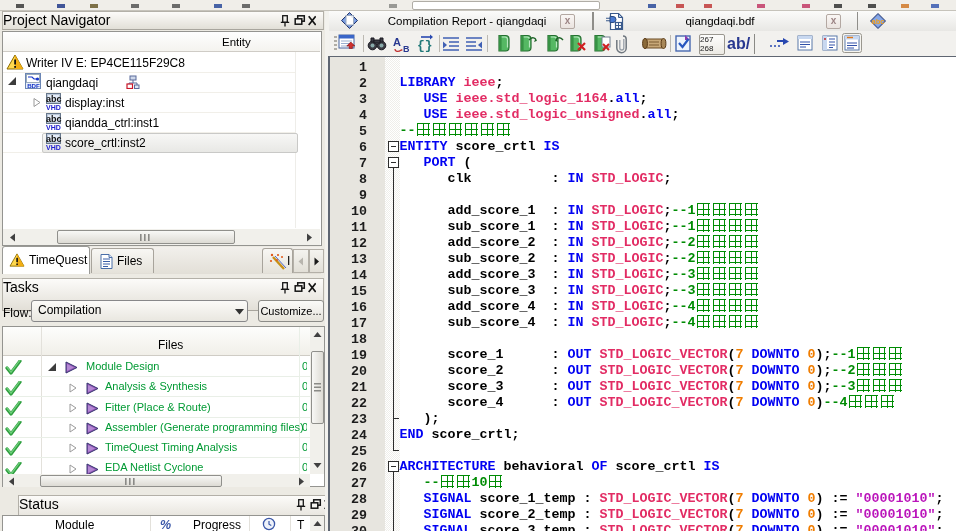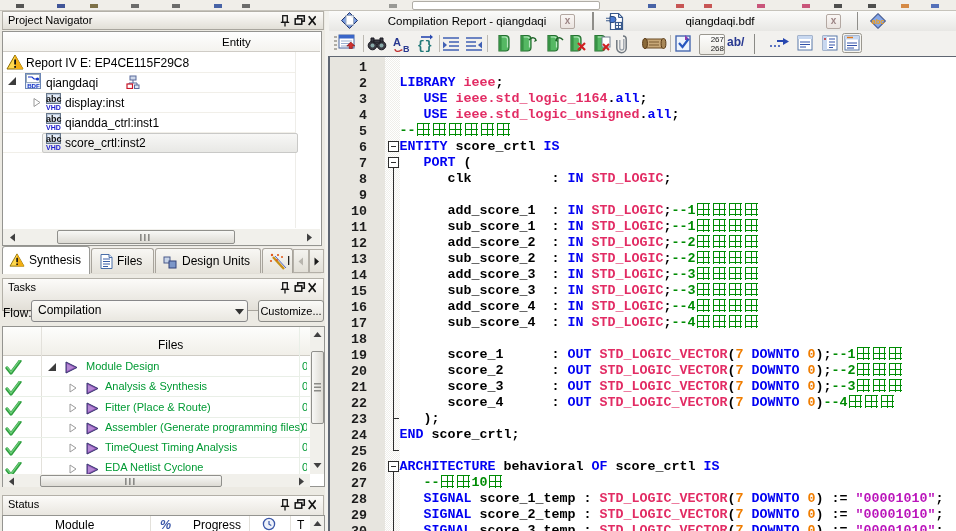--- a/index.html
+++ b/index.html
@@ -1,18 +1,18 @@
 <!DOCTYPE html>
 <html><head><meta charset="utf-8"><style>
 html,body{margin:0;padding:0}
 body{width:956px;height:531px;overflow:hidden;position:relative;background:#eceae3;
  font-family:"Liberation Sans",sans-serif;-webkit-font-smoothing:antialiased}
 .abs{position:absolute}
 .tbar{background:linear-gradient(#fcfbf9,#e2dfd7);border:1px solid #b3b0a8;border-bottom-color:#a8a59d;
- font-size:11px;color:#000;line-height:17px;padding-left:5px;box-sizing:border-box}
+ font-size:14px;color:#000;line-height:17px;box-sizing:border-box}
 .btns{position:absolute;top:3px;right:7px;width:36px;height:12px}
 .white{background:#fff;border:1px solid #949490;box-sizing:border-box}
 .gtxt{color:#009a33;font-size:11px;white-space:nowrap}
 .thumbh{background:linear-gradient(#f8f8f6,#dddbd4);border:1px solid #90908c;border-radius:2px;box-sizing:border-box}
 .thumbv{background:linear-gradient(90deg,#f8f8f6,#dddbd4);border:1px solid #90908c;border-radius:2px;box-sizing:border-box}
 .sbtrack{background:#f1f0eb}
 .cj{display:inline-block;width:12.6px;height:12.6px;vertical-align:-1.8px;margin:0 1.7px;
  background-image:linear-gradient(currentColor,currentColor),linear-gradient(currentColor,currentColor),
  linear-gradient(currentColor,currentColor),linear-gradient(currentColor,currentColor),
  linear-gradient(currentColor,currentColor),linear-gradient(currentColor,currentColor);
@@ -78,21 +78,21 @@
 <div class="abs" style="left:3px;top:151.5px;width:292px;height:1px;background:#f1efe9"></div>
 
 <div class="abs" style="left:42px;top:133px;width:254px;height:18px;border:1px solid #c9c9c7;border-radius:2px;background:linear-gradient(#f7f7f6,#e8e8e5)"></div>
 
 <svg class="abs" style="left:6px;top:54px" width="18" height="16" viewBox="0 0 18 16">
     <path d="M9 1L17 15H1z" fill="#ffd84d" stroke="#8a6a00" stroke-width="1"></path>
     <path d="M9 1L17 15H9z" fill="#f2ae13"></path>
     <rect x="8.2" y="5.5" width="1.8" height="5" fill="#111"></rect>
     <rect x="8.2" y="12" width="1.8" height="1.8" fill="#111"></rect>
   </svg>
-<div class="abs row12" style="left:26px;top:55.5px">Report IV E: EP4CE115F29C8</div>
+<div class="abs row12" style="left:26px;top:55.5px">Writer IV E: EP4CE115F29C8</div>
 
 <svg class="abs" style="left:8px;top:77px" width="9" height="9">
     <path d="M8 0v8H0z" fill="#3c3c3c"></path>
   </svg>
 <svg class="abs" style="left:25px;top:73px" width="17" height="17" viewBox="0 0 17 17">
     <rect x="0.5" y="0.5" width="15" height="15" fill="#e9f0fa" stroke="#6b86b4"></rect>
     <rect x="1.5" y="1.5" width="13" height="8" fill="#fff" stroke="#9ab"></rect>
     <path d="M3 4h4l2 2h3" stroke="#1535c8" fill="none" stroke-width="1.2"></path>
     <circle cx="12.5" cy="6" r="1.6" fill="#1535c8"></circle>
     <text x="8.5" y="15.2" font-size="6.2" font-weight="bold" font-family="Liberation Sans" fill="#1535c8" text-anchor="middle">BDF</text>
@@ -151,27 +151,20 @@
 <div class="abs" style="left:0;top:1px;width:319px;height:27px;background:linear-gradient(#f2f0ec,#e2dfd7)"></div>
 <div class="abs" style="left:89px;top:2px;width:63px;height:25px;background:linear-gradient(#f8f7f4,#e5e2da);border:1px solid #a8a49c;border-bottom:none;border-radius:3px 3px 0 0;box-sizing:border-box">
       <svg class="abs" style="left:8px;top:5px" width="13" height="15" viewBox="0 0 13 15">
         <path d="M1 .5h8l3 3V14.5H1z" fill="#fff" stroke="#4a6ea8"></path>
         <path d="M9 .5v3h3" fill="#dde6f4" stroke="#4a6ea8"></path>
         <g stroke="#3a5ea8">
           <path d="M3 5h7M3 7.5h7M3 10h7M3 12.5h5"></path>
         </g>
       </svg>
       <span class="row12" style="position:absolute;left:25px;top:5px">Files</span>
-    </div>
-<div class="abs" style="left:153px;top:2px;width:106px;height:25px;background:linear-gradient(#f8f7f4,#e5e2da);border:1px solid #a8a49c;border-bottom:none;border-radius:3px 3px 0 0;box-sizing:border-box">
-      <svg class="abs" style="left:7px;top:7px" width="14" height="13" viewBox="0 0 14 13">
-        <rect x="1" y="1" width="6" height="6" fill="#c8d4e8" stroke="#4a5a8a"></rect>
-        <rect x="6" y="5" width="7" height="7" fill="#7c96c8" stroke="#33437a"></rect>
-      </svg>
-      <span class="row12" style="position:absolute;left:26px;top:5px">Design Units</span>
     </div>
 <div class="abs" style="left:260px;top:2px;width:31px;height:25px;background:linear-gradient(#f8f7f4,#e5e2da);border:1px solid #a8a49c;border-bottom:none;border-radius:3px 3px 0 0;box-sizing:border-box;overflow:hidden">
       <svg class="abs" style="left:6px;top:4px" width="20" height="19" viewBox="0 0 20 19">
         <path d="M4 4l11 12" stroke="#c89018" stroke-width="2.4"></path>
         <path d="M4 4l11 12" stroke="#4a66c8" stroke-width="1" transform="translate(2,-1)"></path>
         <g fill="#e05818">
           <circle cx="3" cy="2" r="1.2"></circle>
           <circle cx="9" cy="2" r="1.1"></circle>
           <circle cx="2" cy="8" r="1.1"></circle>
           <circle cx="8" cy="7" r="1"></circle>
@@ -180,21 +173,21 @@
       </svg>
       <span class="row12" style="position:absolute;left:24px;top:5px">I</span>
     </div>
 <div class="abs" style="left:0px;top:0px;width:88px;height:28px;background:#fff;border:1px solid #9a9a96;border-bottom:none;border-radius:3px 3px 0 0;box-sizing:border-box">
       <svg class="abs" style="left:6px;top:6px" width="16" height="14" viewBox="0 0 18 16">
         <path d="M9 1L17 15H1z" fill="#ffd84d" stroke="#8a6a00" stroke-width="1"></path>
         <path d="M9 1L17 15H9z" fill="#f2ae13"></path>
         <rect x="8.2" y="5.5" width="1.8" height="5" fill="#111"></rect>
         <rect x="8.2" y="12" width="1.8" height="1.8" fill="#111"></rect>
       </svg>
-      <span class="row12" style="position:absolute;left:26px;top:6px">Synthesis</span>
+      <span class="row12" style="position:absolute;left:26px;top:6px">TimeQuest</span>
     </div>
 <div class="abs" style="left:291px;top:3px;width:16px;height:24px;background:linear-gradient(#f4f3ef,#e2dfd7);border:1px solid #b4b0a8;box-sizing:border-box">
       <svg style="position:absolute;left:4px;top:7px" width="6" height="9">
         <path d="M5 0.5v8l-4.5-4z" fill="#b8b5ae"></path>
       </svg>
     </div>
 <div class="abs" style="left:307px;top:3px;width:15px;height:24px;background:linear-gradient(#f4f3ef,#e2dfd7);border:1px solid #b4b0a8;box-sizing:border-box">
       <svg style="position:absolute;left:4px;top:7px" width="6" height="9">
         <path d="M0.5 0.5v8l4.5-4z" fill="#1a1a1a"></path>
       </svg>
@@ -337,21 +330,21 @@
       <rect x="8" width="1.6" height="7"></rect>
     </g>
   </svg>
 <svg class="abs" style="left:8px;top:477px" width="7" height="9">
     <path d="M6 0.5v8l-5-4z" fill="#404040"></path>
   </svg>
 <svg class="abs" style="left:298px;top:477px" width="7" height="9">
     <path d="M1 0.5v8l5-4z" fill="#404040"></path>
   </svg>
 
-<div class="abs tbar" style="left:2px;top:495px;width:322px;height:28px">Status
+<div class="abs tbar" style="left:18px;top:495px;width:322px;height:28px">Status
  <svg class="btns" viewBox="0 0 36 12">
       <g stroke="#151515" fill="none">
         <rect x="2.7" y="0.7" width="4.6" height="6.6" stroke-width="1.3"></rect>
         <path d="M0.8 7.4h8.4M5 7.4v4.2" stroke-width="1.3"></path>
         <rect x="17.7" y="0.8" width="6.6" height="5.4" stroke-width="1.5"></rect>
         <rect x="15.2" y="3.8" width="6.6" height="5.4" fill="#f5f4f0" stroke-width="1.5"></rect>
         <path d="M28.7 1.3l7 8.7M35.7 1.3l-7 8.7" stroke-width="1.7"></path>
       </g>
     </svg>
 </div>
@@ -534,22 +527,22 @@
       <ellipse cx="21.5" cy="7.5" rx="2.4" ry="5" fill="#a88858" stroke="#5a3a16"></ellipse>
       <path d="M7 6h10M7 9h10" stroke="#7a5a30"></path>
     </svg>
 <div class="sep" style="left:341px"></div>
 <svg class="abs" style="left:346px;top:3px" width="20" height="19" viewBox="0 0 20 19">
       <rect x="1" y="2" width="14" height="15" fill="#eef4fc" stroke="#4868b0" stroke-width="1.4"></rect>
       <path d="M1 2l6 6M1 8l6-6" stroke="#9ab" stroke-width="0"></path>
       <path d="M10 1l5 5h-5z" fill="#8a3ab0"></path>
       <path d="M4 9l3.5 4 6-8" stroke="#2858c0" stroke-width="2.2" fill="none"></path>
     </svg>
-<div class="abs" style="left:370px;top:2.5px;width:26px;height:21px;border:1px solid #9a978f;border-radius:2px;background:linear-gradient(#fdfdfc,#eceae4);box-sizing:border-box;font-size:8px;line-height:9px;text-align:right;color:#222;font-family:'Liberation Sans'">267<br>268</div>
-<div class="abs" style="left:398px;top:4px;font-size:12px;font-weight:bold;color:#283890;font-family:'Liberation Sans'">ab/</div>
+<div class="abs" style="left:370px;top:2.5px;width:26px;height:21px;border:1px solid #9a978f;border-radius:2px;background:linear-gradient(#fdfdfc,#eceae4);box-sizing:border-box;font-size:8px;line-height:9px;text-align:left;color:#222;font-family:'Liberation Sans'">267<br>268</div>
+<div class="abs" style="left:398px;top:4px;font-size:16px;font-weight:bold;color:#283890;font-family:'Liberation Sans'">ab/</div>
 <div class="abs" style="left:425px;top:3px;width:1px;height:20px;background:#8a8a86"></div>
 <svg class="abs" style="left:440px;top:6px" width="21" height="13" viewBox="0 0 21 13">
       <path d="M1 9h10" stroke="#2848b0" stroke-width="1.6" stroke-dasharray="2 2"></path>
       <path d="M8 4h6" stroke="#2848b0" stroke-width="2"></path>
       <path d="M14 1l6 3.5-6 3.5z" fill="#2848b0"></path>
     </svg>
 <svg class="abs" style="left:466px;top:2px" width="20" height="20" viewBox="0 0 20 20">
       <rect x="3" y="3" width="14" height="14" fill="#fff" stroke="#5878a8"></rect>
       <rect x="3" y="3" width="14" height="3" fill="#c8d8f0"></rect>
       <g stroke="#3050a8">

